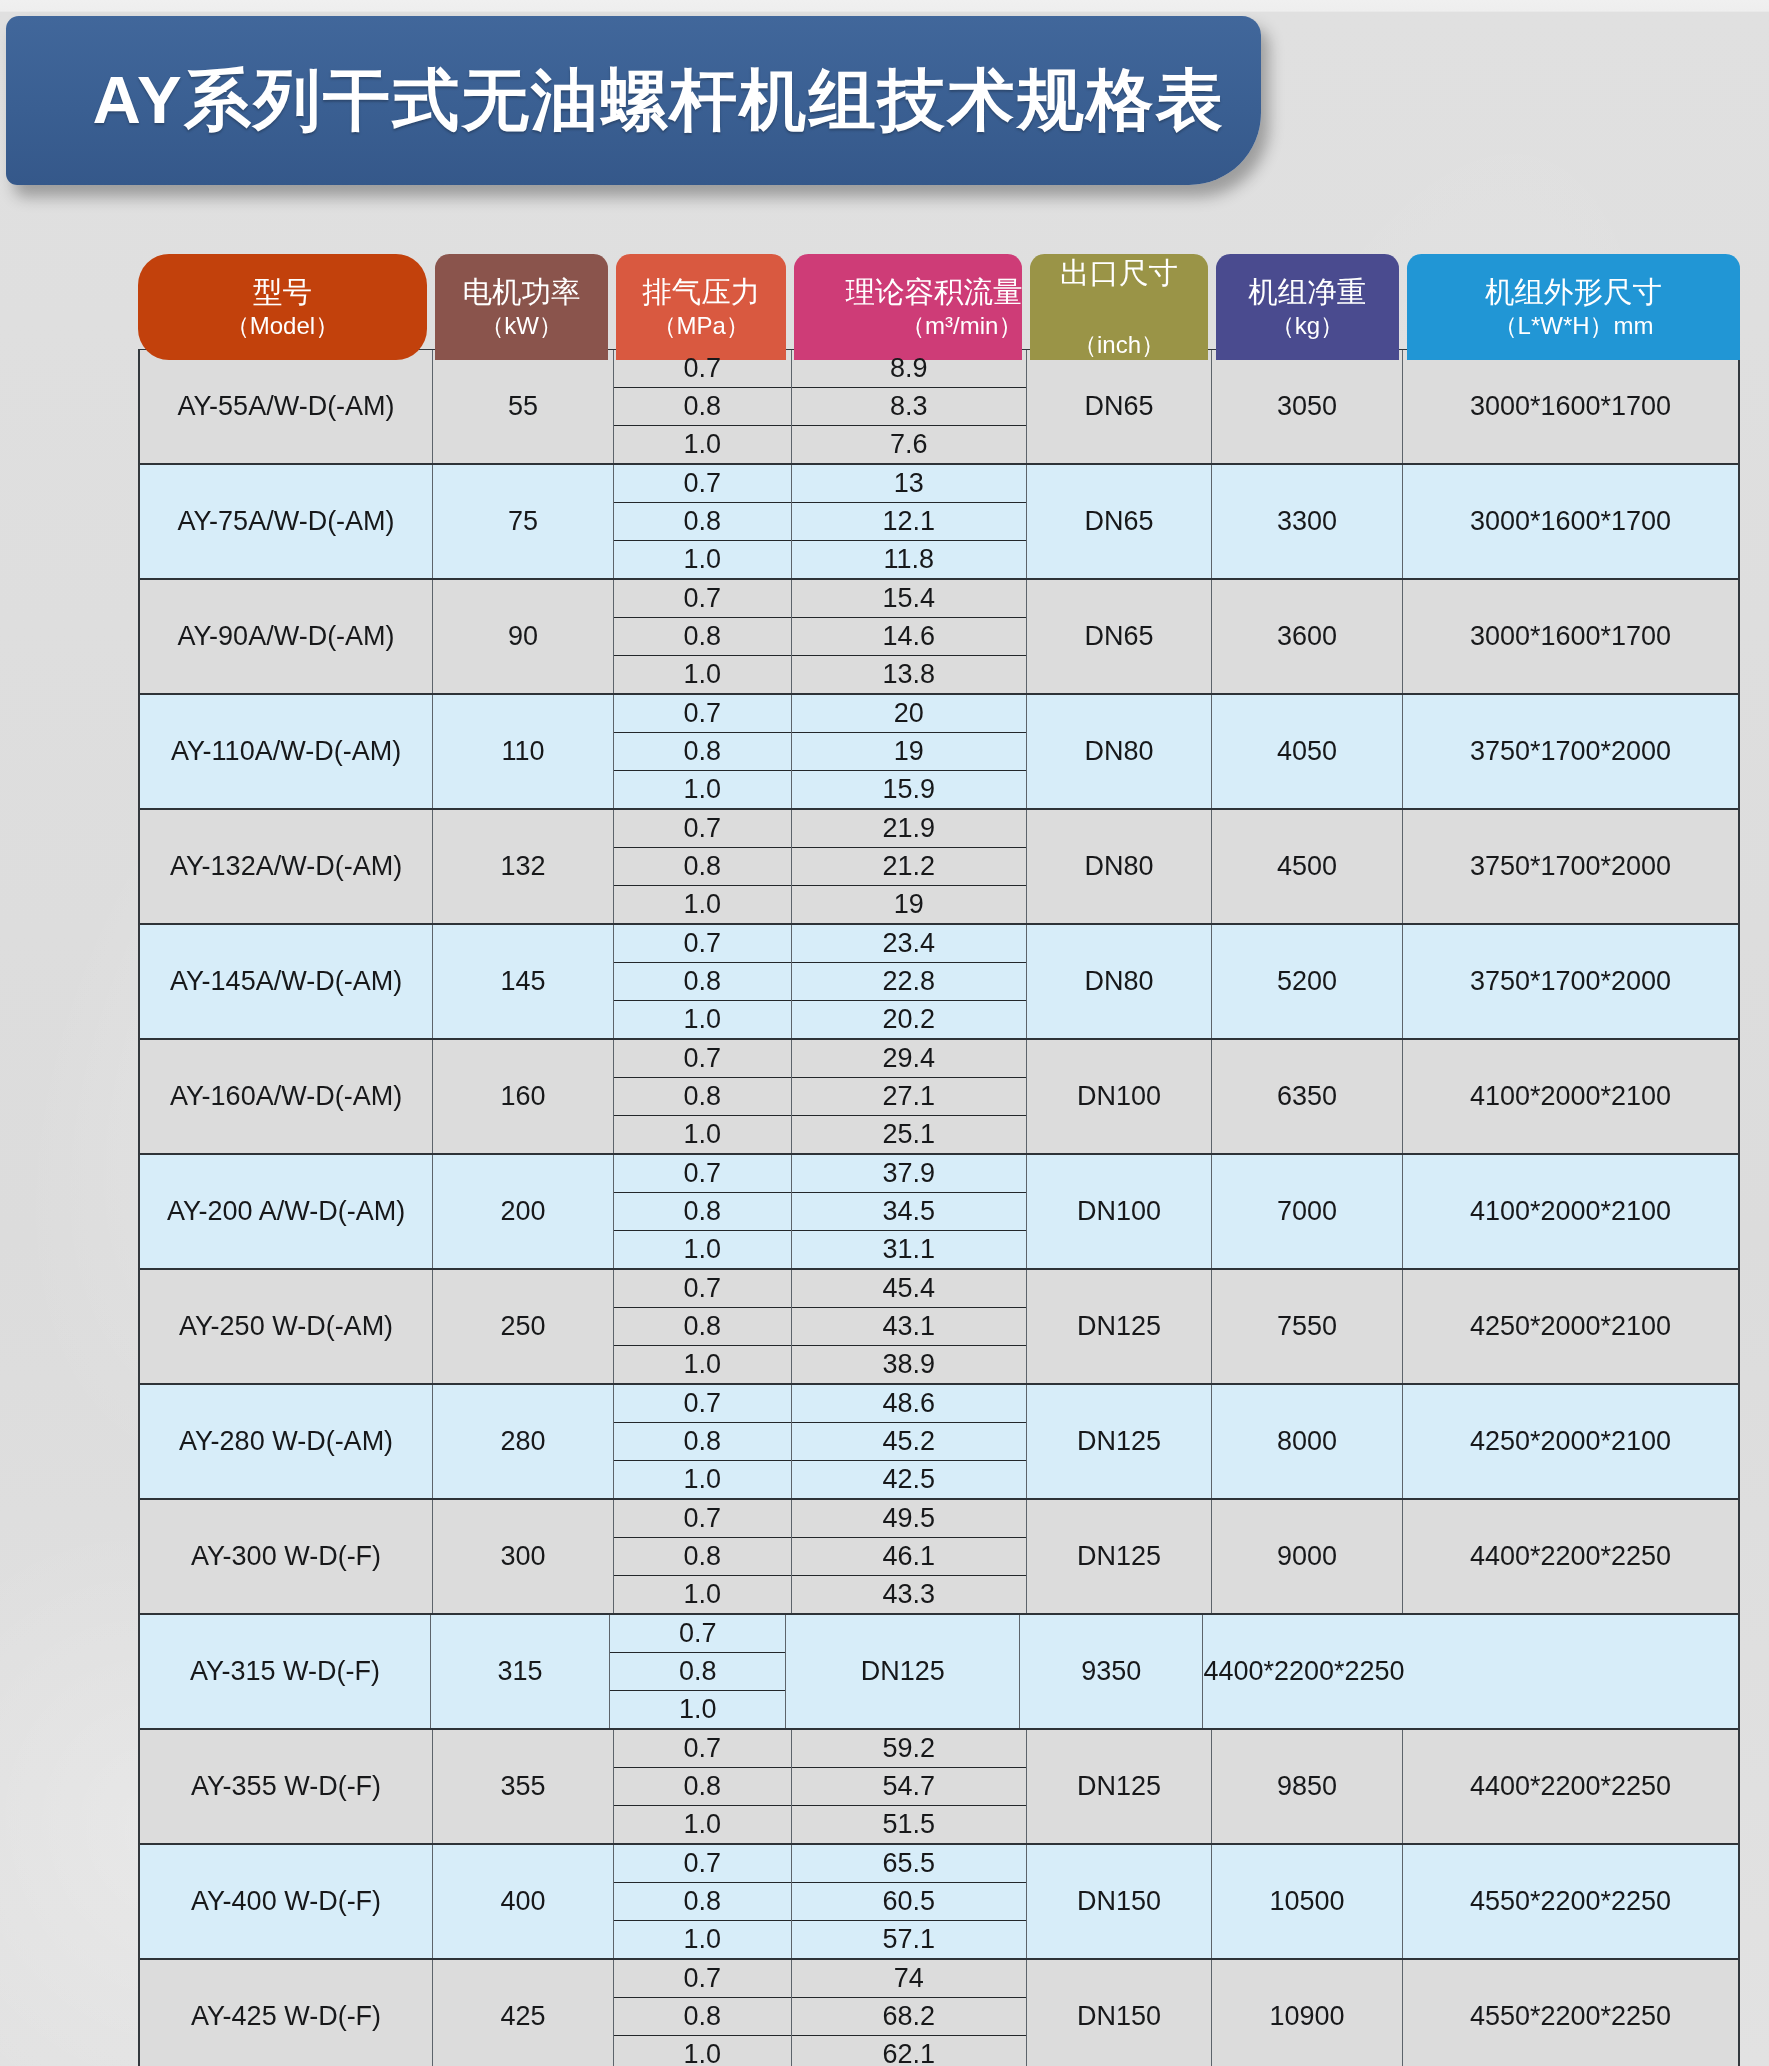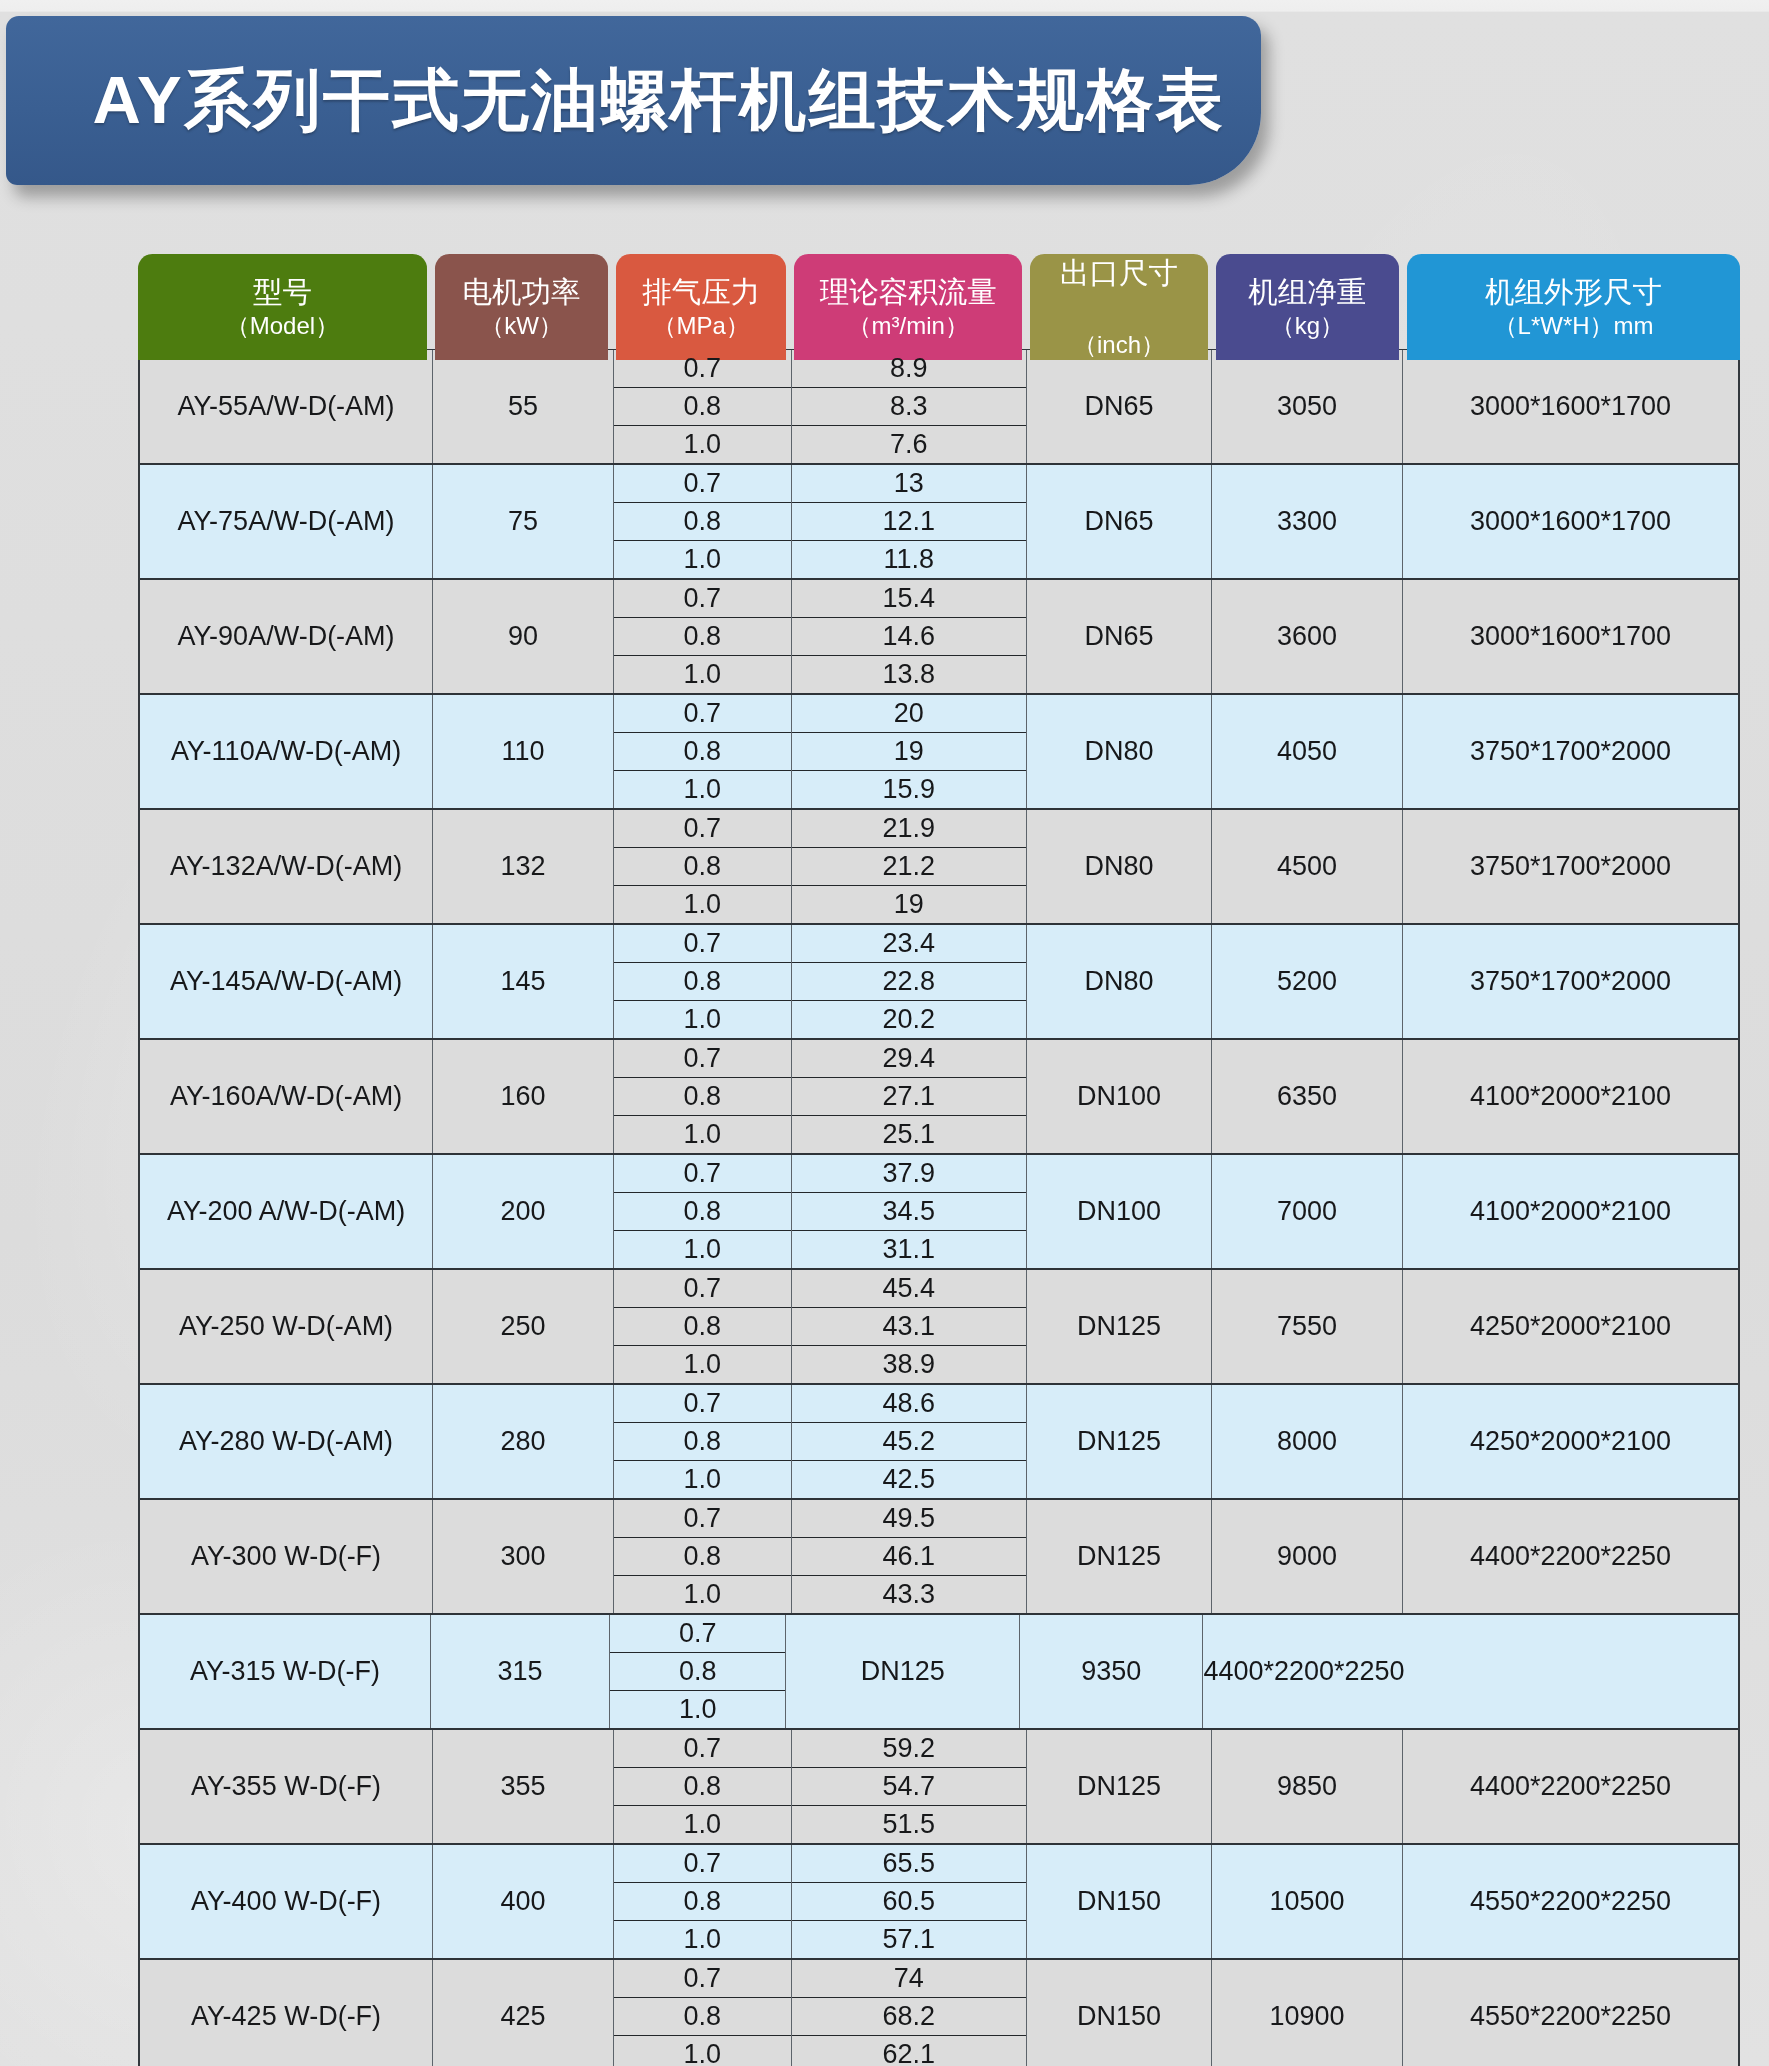--- a/index.html
+++ b/index.html
@@ -61,36 +61,36 @@
 <div class="wm wm1"></div>
 <div class="wm wm2"></div>
 <div class="wm wm3"></div>
 
 <div class="banner">
   <h1>AY系列干式无油螺杆机组技术规格表</h1>
 </div>
 
 <div class="table-wrap">
   <div class="thead" id="thead">
-  <div class="th" style="background: #4d7c0f;">
+  <div class="th" style="background: #c2410c; border-radius: 31px;">
     <span class="l1">型号</span>
     <span class="l2">（Model）</span>
   </div>
 
   <div class="th" style="background: rgb(138, 84, 76);">
     <span class="l1">电机功率</span>
     <span class="l2">（kW）</span>
   </div>
 
   <div class="th" style="background: rgb(217, 89, 64);">
     <span class="l1">排气压力</span>
     <span class="l2">（MPa）</span>
   </div>
 
-  <div class="th" style="background: rgb(206, 60, 119);">
+  <div class="th" style="background: rgb(206, 60, 119); align-items: flex-end;">
     <span class="l1">理论容积流量</span>
     <span class="l2">（m³/min）</span>
   </div>
 
   <div class="th" style="background: rgb(154, 148, 71); gap: 38px;">
     <span class="l1">出口尺寸</span>
     <span class="l2">（inch）</span>
   </div>
 
   <div class="th" style="background: rgb(74, 75, 143);">

